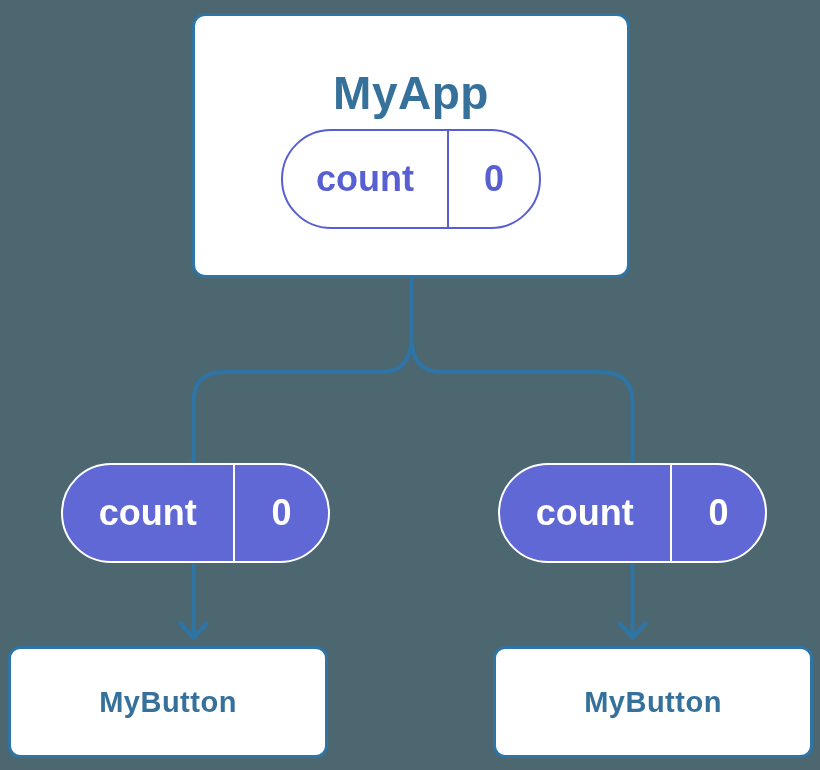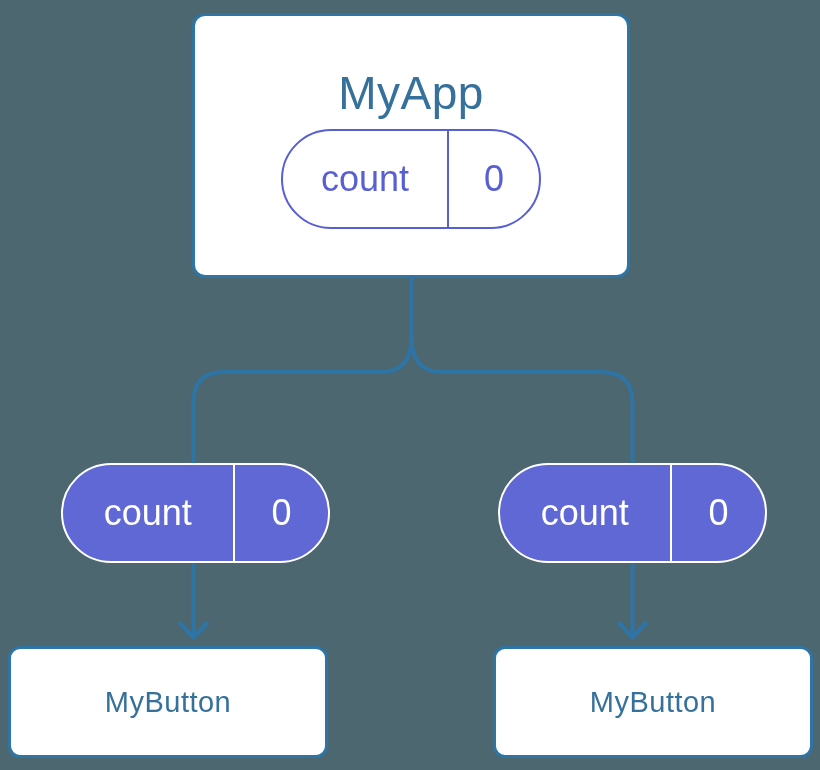--- a/index.html
+++ b/index.html
@@ -40,39 +40,40 @@
   .root-card { left: 192px; top: 13px; width: 438px; height: 265px; }
   .leaf-card {
     width: 320px; height: 112px;
     display: flex; align-items: center; justify-content: center;
     border-radius: 12px;
   }
   .leaf-card.left  { left: 8px;   top: 646px; }
   .leaf-card.right { left: 493px; top: 646px; }
   .card-title {
     color: var(--heading-text, #35719B);
-    font-weight: 400;
+    font-weight: 700;
     letter-spacing: 0.5px;
   }
   .root-card .card-title {
     position: absolute;
     left: 0; right: 0; top: 54px;
     text-align: center;
     font-size: 46px;
     line-height: 1;
   }
   .leaf-card .card-title { font-size: 29px; line-height: 1; }
   .pill {
     display: flex;
     align-items: stretch;
     height: 100px;
     border-radius: 50px;
     box-sizing: border-box;
     overflow: hidden;
     font-size: 36px;
+    font-weight: bold;
   }
   .outline-pill {
     position: absolute;
     left: 50%; top: 113px;
     transform: translateX(-50%);
     width: 260px;
     background: var(--card-bg, #FFFFFF);
     border: 2.5px solid var(--pill-stroke, #585FD3);
     color: var(--pill-text-on-white, #585FD3);
   }

